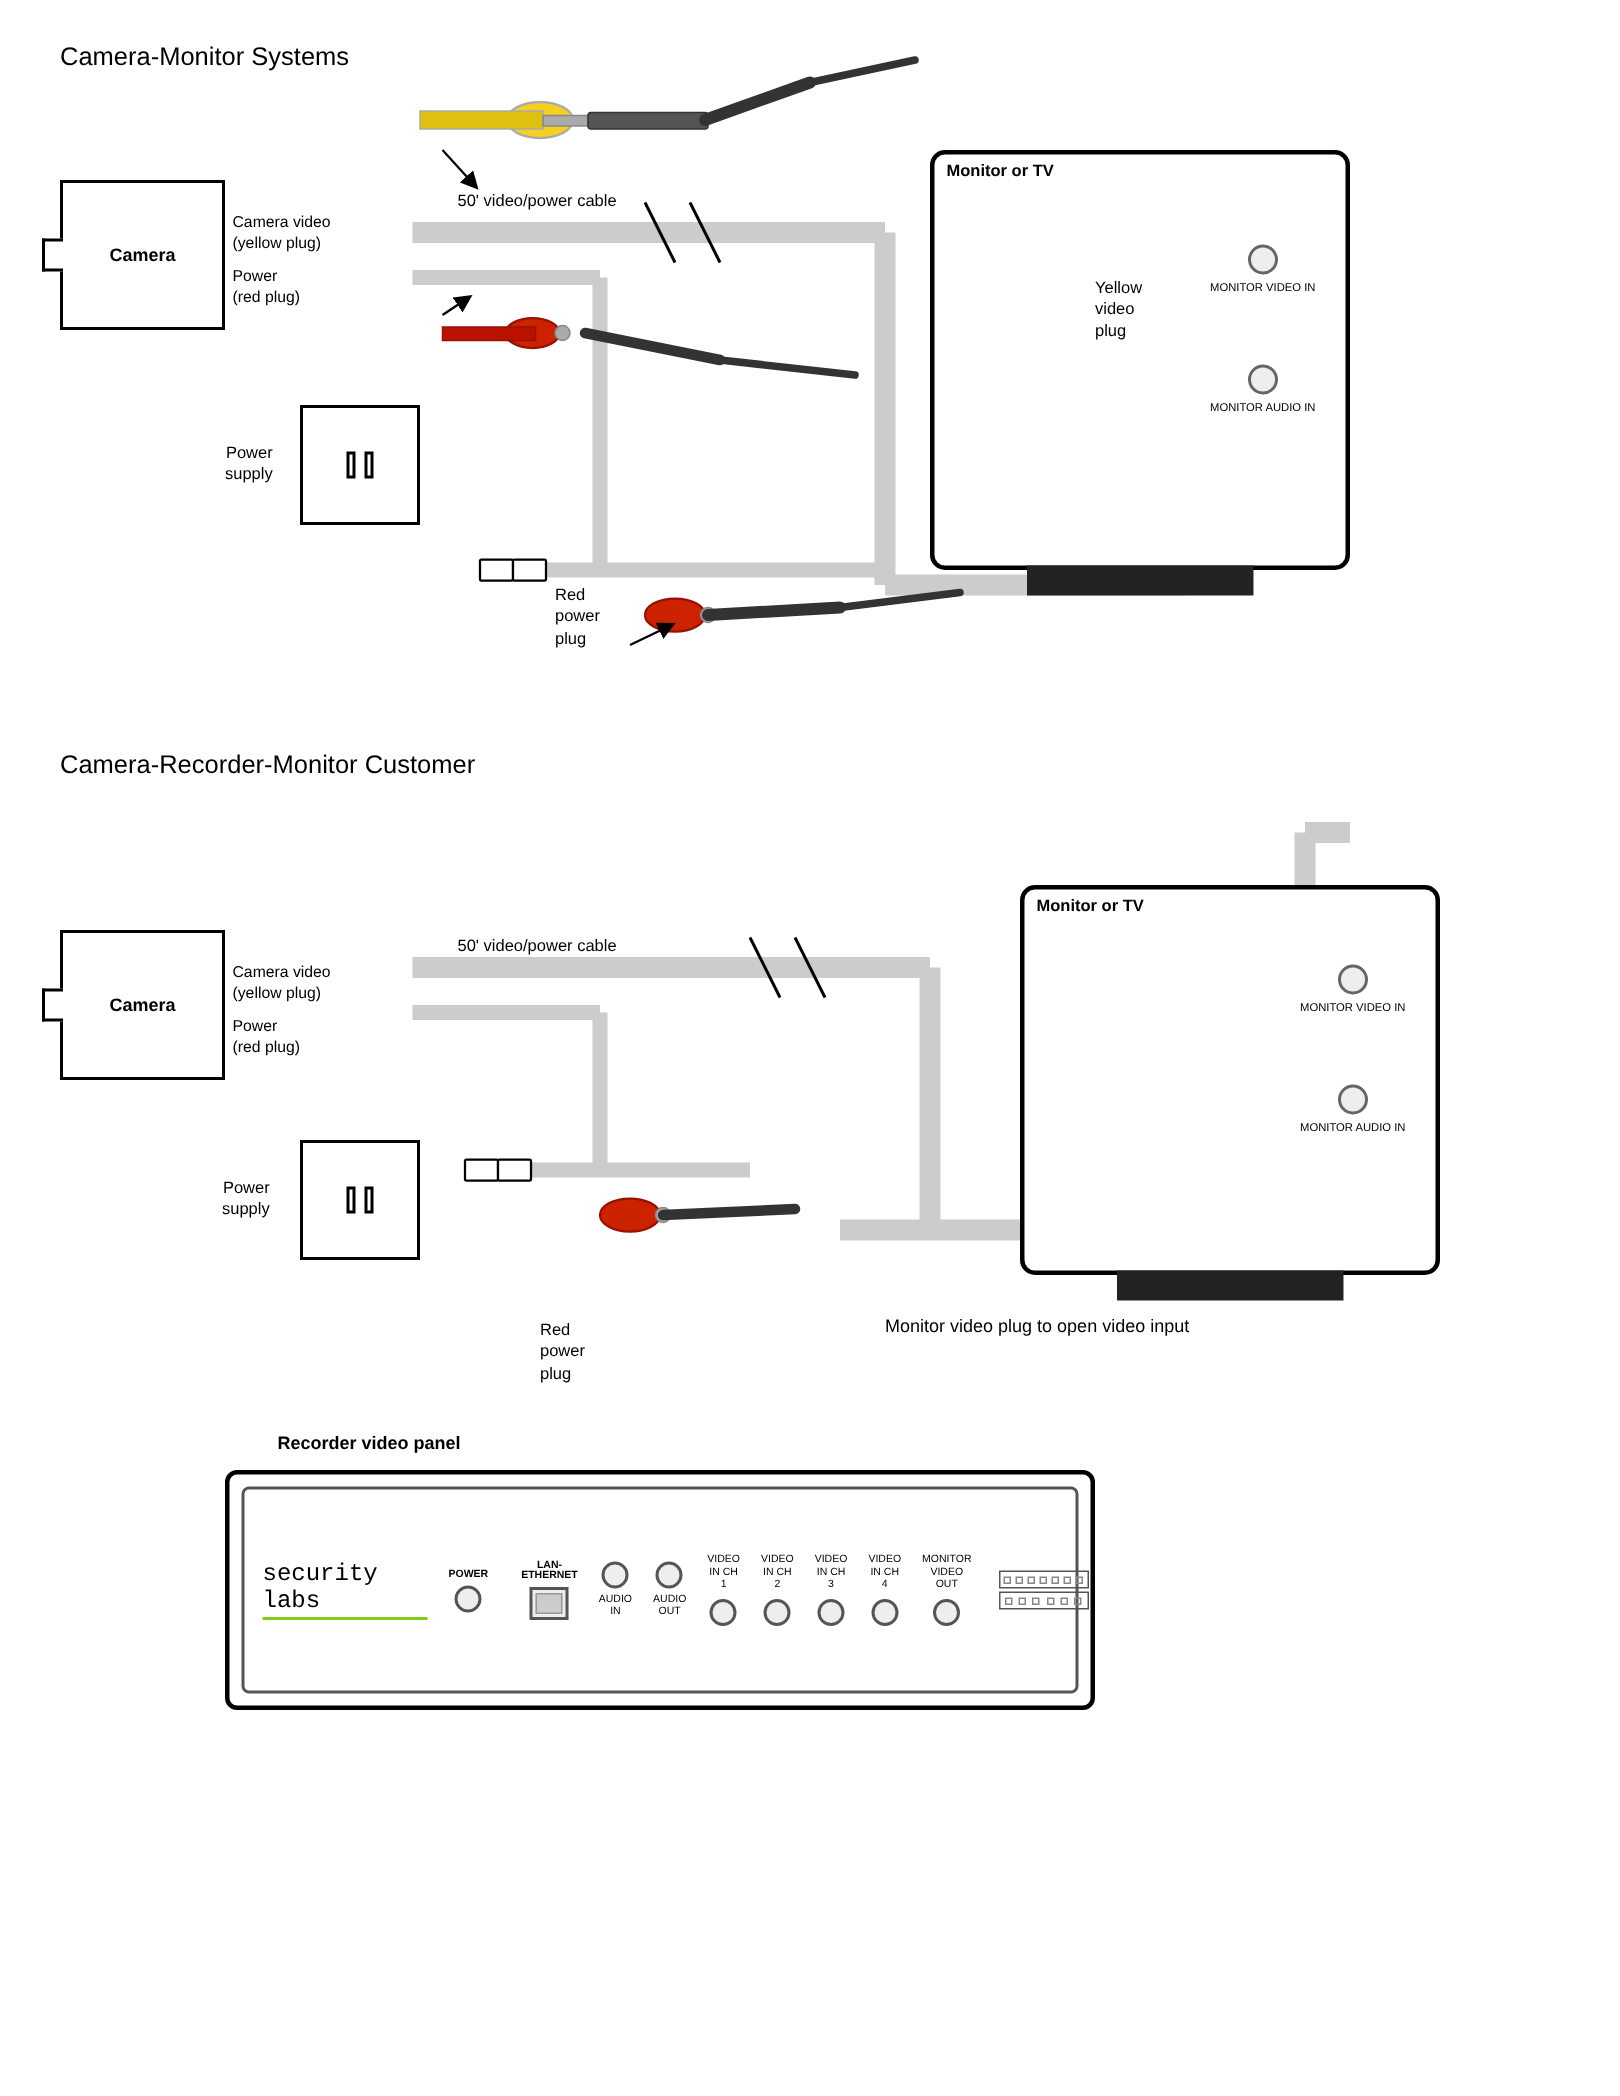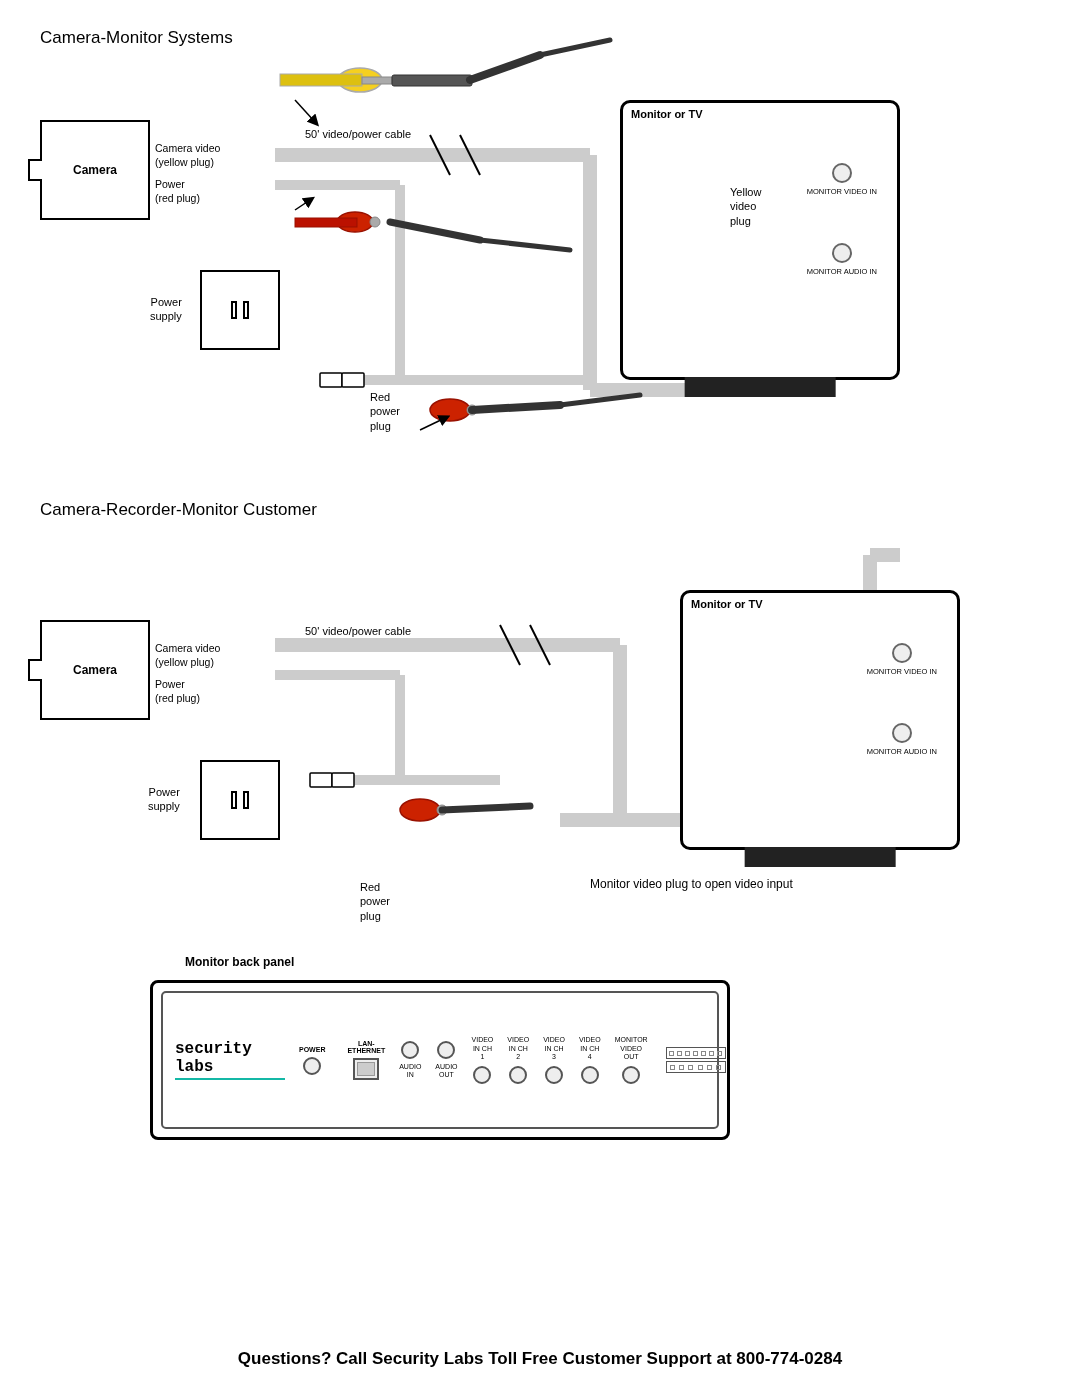--- a/index.html
+++ b/index.html
@@ -217,27 +217,27 @@
     <div style="position:absolute;right:20px;top:130px;display:flex;flex-direction:column;align-items:center;gap:4px;">
       <div style="width:20px;height:20px;border-radius:50%;border:2px solid #666;background:#eee;"></div>
       <div style="font-size:7.5px;text-align:center;line-height:1.2;">MONITOR
 AUDIO
 IN</div>
     </div>
 
     <div style="position:absolute;bottom:-20px;left:50%;transform:translateX(-50%);width:55%;height:20px;background:#222;"></div>
   </div>
 
-  <div style="position:absolute;top:955px;left:185px;font-size:12px;font-weight:bold;">Monitor back panel</div>
+  <div style="position:absolute;top:955px;left:185px;font-size:12px;font-weight:bold;">Recorder video panel</div>
 
   <div style="position:absolute;top:980px;left:150px;width:580px;height:160px;border:3px solid #000;border-radius:8px;background:#fff;">
 
     <div style="border:2px solid #555;border-radius:5px;margin:8px;height:calc(100% - 16px);display:flex;align-items:center;padding:8px 12px;gap:14px;">
 
-      <div style="font-size:16px;font-weight:bold;font-family:'Courier New',monospace;min-width:110px;border-bottom:2px solid #14b8a6;padding-bottom:2px;">security labs</div>
+      <div style="font-size:16px;font-weight:normal;font-family:'Courier New',monospace;min-width:110px;border-bottom:2px solid #84cc16;padding-bottom:2px;">security labs</div>
 
       <div style="display:flex;flex-direction:column;align-items:center;gap:4px;margin-right:8px;">
         <div style="font-size:7px;font-weight:bold;">POWER</div>
         <div style="width:18px;height:18px;border-radius:50%;border:2px solid #555;background:#eee;"></div>
       </div>
       <div style="display:flex;flex-direction:column;align-items:center;gap:4px;">
         <div style="font-size:7px;font-weight:bold;text-align:center;">LAN-ETHERNET</div>
 
         <div style="width:26px;height:22px;border:2px solid #555;background:#eee;display:flex;align-items:center;justify-content:center;">
           <div style="width:18px;height:14px;background:#ccc;border:1px solid #999;"></div>
@@ -301,15 +301,14 @@
           <div style="width:5px;height:5px;border:1px solid #888;"></div>
           <div style="width:5px;height:5px;border:1px solid #888;"></div>
           <div style="width:5px;height:5px;border:1px solid #888;"></div>
           <div style="width:5px;height:5px;border:1px solid #888;"></div>
           <div style="width:5px;height:5px;border:1px solid #888;"></div>
         </div>
       </div>
     </div>
   </div>
 
-  <div style="position:absolute;bottom:28px;left:0;right:0;text-align:center;font-size:17px;font-weight:bold;padding:0 40px;">Questions? Call Security Labs Toll Free Customer Support at 800-774-0284</div>
 
 </div>
 
 </body></html>

